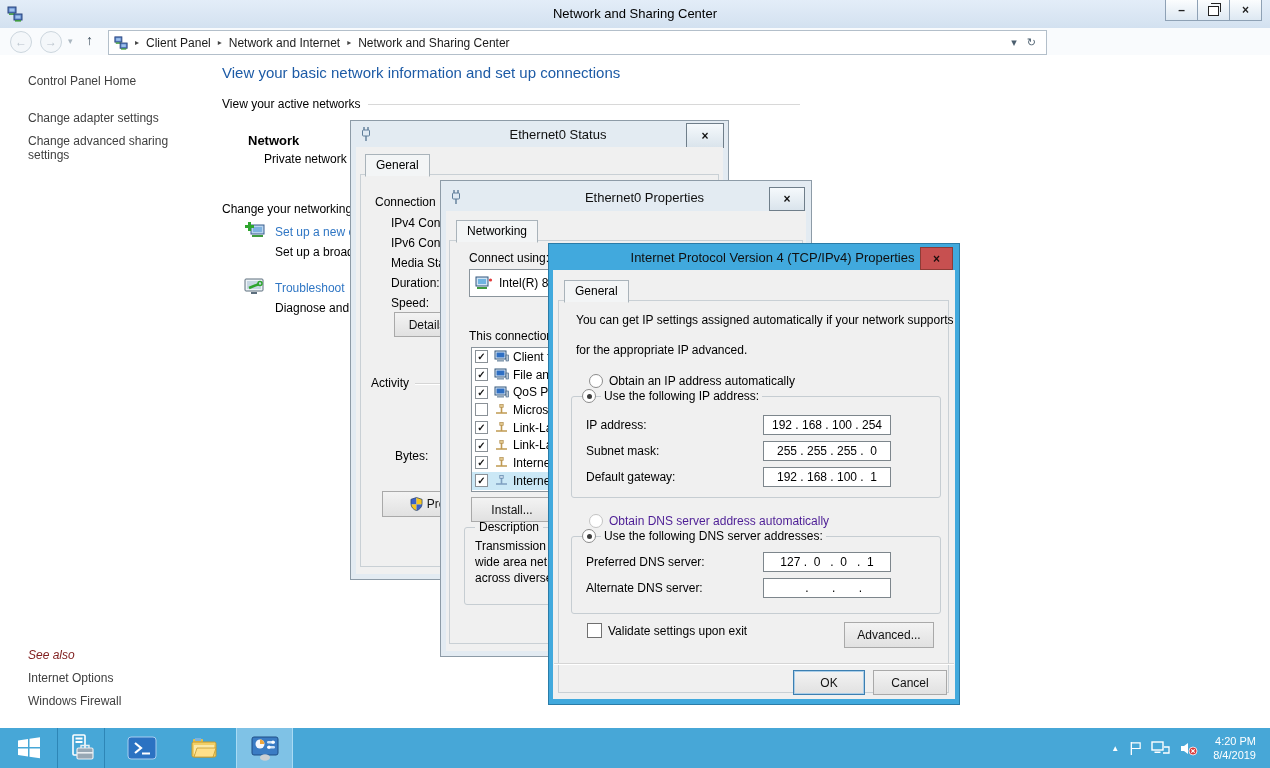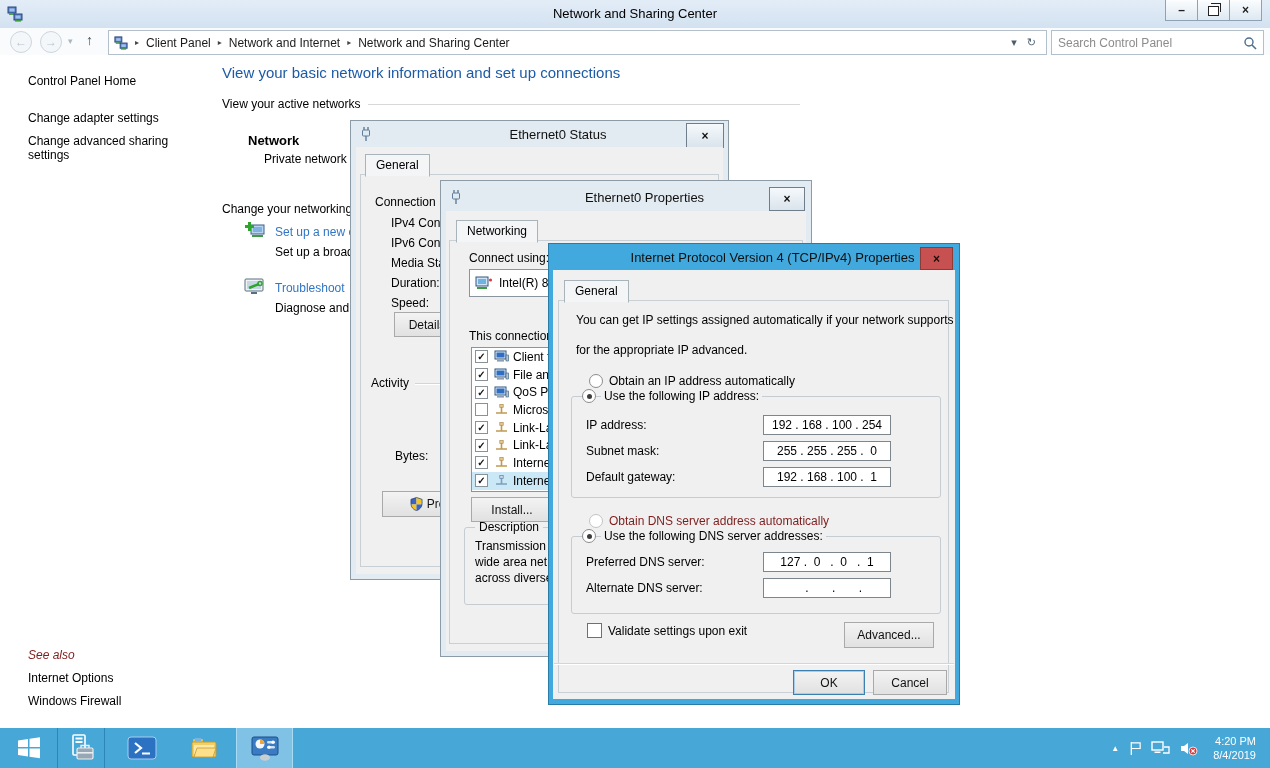--- a/index.html
+++ b/index.html
@@ -25,21 +25,21 @@
   .crumb-ico{margin-left:5px;width:14px;height:14px;}
   .crumb-sep{color:#444;font-size:8px;margin:0 7px;}
   .crumb{color:#1b1b1b;cursor:default;}
   .addr-right{margin-left:auto;display:flex;align-items:center;}
   .addr-right span{color:#4b5e6e;margin-right:10px;font-size:11px;}
   .searchbox{position:absolute;left:1051px;top:2px;width:211px;height:23px;background:#fff;border:1px solid #b3bfca;display:flex;align-items:center;}
   .searchbox input{flex:1;border:none;outline:none;font:12px "Liberation Sans",sans-serif;padding:0 6px;color:#333;background:transparent;}
   .searchbox input::placeholder{color:#8c8c8c;}
   .mag{margin-right:6px;}
   
-  .sidebar-link{position:absolute;color:#000000;cursor:pointer;}
+  .sidebar-link{position:absolute;color:#404040;cursor:pointer;}
   .gray-label{position:absolute;color:#7f1d1d;font-style:italic;}
   .heading{position:absolute;left:222px;top:64px;font-size:15px;color:#1d5ba6;}
   .divline{position:absolute;border-top:1px solid #d8d8d8;}
   .txt{position:absolute;}
   .blue-link{position:absolute;color:#2f76c4;cursor:pointer;}
   .bold{font-weight:bold;text-align:center;}
   
   .dlg{position:absolute;border:1px solid #8d9ba7;}
   .dlg-inactive{background:#e3ebf2;}
   .dlg .tbar{position:absolute;left:0;top:0;right:0;height:26px;}
@@ -53,21 +53,21 @@
   .tabpage{position:absolute;border:1px solid #c9d0d5;background:#f0f0f0;z-index:1;}
   .lbl{position:absolute;z-index:4;white-space:nowrap;}
   .btn{position:absolute;z-index:4;background:linear-gradient(#f3f3f3,#e1e1e1);border:1px solid #a9a9a9;
        display:flex;align-items:center;justify-content:center;font-size:12px;color:#111;}
   .whitebox{position:absolute;z-index:4;background:#fff;border:1px solid #8a949c;}
   .groupbox{position:absolute;z-index:2;border:1px solid #c6cdd2;border-radius:3px;}
   .radio{position:absolute;z-index:5;width:12px;height:12px;border:1px solid #8c8c8c;border-radius:50%;background:#fff;
          display:flex;align-items:center;justify-content:center;}
   .radio.checked::after{content:"";width:5px;height:5px;border-radius:50%;background:#3c3c3c;}
   .radio.disabled{border-color:#c3c3c3;}
-  .dis{color:#7f1d1d;}
+  .dis{color:#4c1d95;}
   .cbx{position:absolute;z-index:5;width:13px;height:13px;border:1px solid #707070;background:#fff;}
   .field{position:absolute;z-index:5;background:#fff;border:1px solid #7d868c;height:18px;line-height:18px;
          text-align:center;white-space:pre;font-size:12px;}
   .li-row{display:flex;align-items:center;height:17.7px;padding-left:3px;}
   .li-row.sel{background:#cbe8f6;}
   .li-cb{width:11px;height:11px;border:1px solid #8a9197;background:#fff;font-size:10px;line-height:11px;text-align:center;
          font-weight:bold;color:#111;flex:0 0 auto;}
   .li-ic{margin:0 4px 0 6px;flex:0 0 auto;display:flex;}
   .li-lb{white-space:nowrap;}
   .hline{position:absolute;z-index:4;border-top:1px solid #d5d5d5;box-shadow:0 1px 0 #fff;}
@@ -136,27 +136,20 @@
       <span class="crumb-sep">▸</span>
       <span class="crumb">Client Panel</span>
       <span class="crumb-sep">▸</span>
       <span class="crumb">Network and Internet</span>
       <span class="crumb-sep">▸</span>
       <span class="crumb">Network and Sharing Center</span>
       <span class="addr-right">
         <span>▾</span>
         <span>↻</span>
       </span>
-    </div>
-    <div class="searchbox">
-      <input placeholder="Search Control Panel" style="">
-      <svg class="mag" width="14" height="14" viewBox="0 0 14 14">
-        <circle cx="6" cy="6" r="4" fill="none" stroke="#4c6e8e" stroke-width="1.4"></circle>
-          <path d="M9 9 L13 13" stroke="#4c6e8e" stroke-width="1.6"></path>
-      </svg>
     </div>
   </div>
 
   <div class="sidebar-link" style="left:28px;top:74px">Control Panel Home</div>
   <div class="sidebar-link" style="left:28px;top:111px">Change adapter settings</div>
   <div class="sidebar-link" style="left:28px;top:134px;width:150px">Change advanced sharing settings</div>
   <div class="gray-label" style="left:28px;top:648px">See also</div>
   <div class="sidebar-link" style="left:28px;top:671px">Internet Options</div>
   <div class="sidebar-link" style="left:28px;top:694px">Windows Firewall</div>
 

